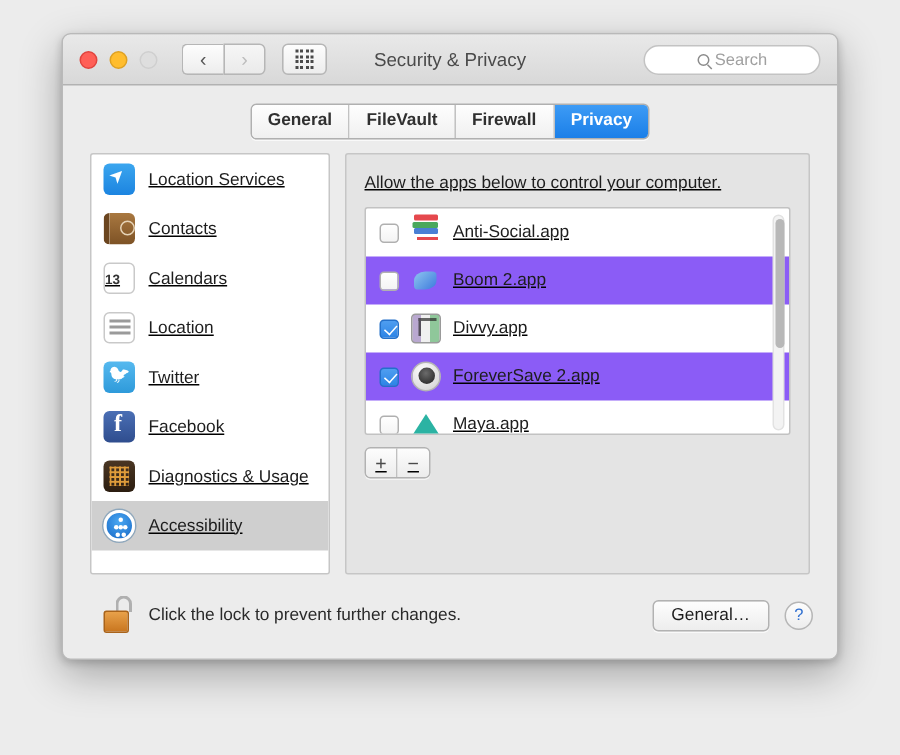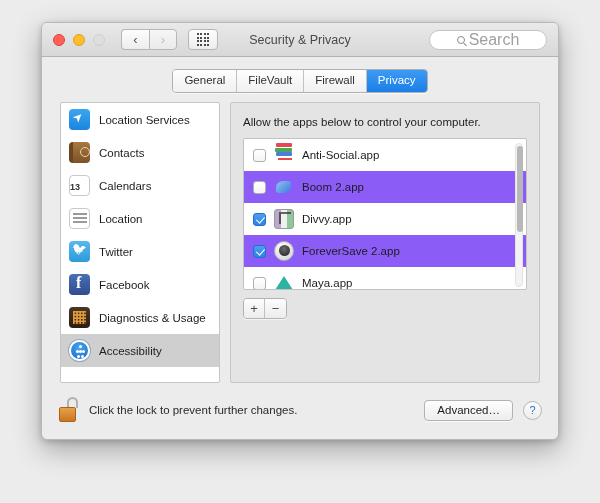--- a/index.html
+++ b/index.html
@@ -69,40 +69,41 @@
     position: absolute; right: 11px; top: 7px;
     width: 118px; height: 20px;
     background: #fff; border: 1px solid #c3c3c3; border-radius: 10px;
     display: flex; align-items: center; justify-content: center; gap: 4px;
   }
   .search .mag { width: 8px; height: 8px; border: 1.3px solid #8b8b8b;
                  border-radius: 50%; position: relative; }
   .search .mag::after { content:""; position:absolute; right:-3px; bottom:-2px;
                  width: 4px; height: 1.3px; background:#8b8b8b;
                  transform: rotate(45deg); }
-  .search span { font-size: 16px; color: #a0a0a0; }
+  .search span { font-size: 11px; color: #a0a0a0; }
 
   
   .tabbar { display: flex; justify-content: center; padding: 12px 0 9px; }
   .tabs { display: flex; border: 1px solid #b0b0b0; border-radius: 4px;
           overflow: hidden; box-shadow: 0 1px 0 rgba(255,255,255,.7); }
   .tab {
     font-size: 11.5px; color: #303030;
     padding: 3px 11px 4px;
     background: linear-gradient(to bottom,#fefefe,#f0f0f0);
     border-right: 1px solid #c2c2c2;
     line-height: 15px;
+    font-weight: bold;
   }
   .tab:last-child { border-right: none; }
   .tab.active { background: linear-gradient(to bottom,#3d9bf5,#1b7fe8); color: #fff; }
 
   
   .content {
     margin: 0 18px; height: 281px;
-    display: flex; gap: 10px;
+    display: flex; gap: 10px; text-decoration: underline;
   }
 
   .sidebar {
     width: 160px; background: #fff;
     border: 1px solid #c6c6c6; border-radius: 2px;
     overflow: hidden;
   }
   .side-item { display: flex; align-items: center; gap: 9px;
                height: 33px; padding-left: 8px; }
   .side-item.selected { background: #cfcfcf; }
@@ -219,21 +220,21 @@
               border: 1px solid #b2b2b2; border-radius: 4px;
               width: 44px; overflow: hidden;
               box-shadow: 0 1px 0 rgba(255,255,255,.6); }
   .pm-btn { width: 22px; height: 19px;
             background: linear-gradient(to bottom,#fdfdfd,#ececec);
             display: flex; align-items: center; justify-content: center;
             font-size: 13px; color: #4a4a4a; line-height: 1; }
   .pm-btn.plus { border-right: 1px solid #c0c0c0; }
 
   
-  .footer { position: absolute; left: 0; right: 0; bottom: 0;
+  .footer { position: absolute; left: 10px; right: 0; bottom: 0;
             height: 58px; display: flex; align-items: center;
             padding: 0 16px; }
   .lock { width: 22px; height: 26px; position: relative; flex: 0 0 22px; }
   .lock .shackle { position: absolute; left: 9px; top: 0;
             width: 11px; height: 11px; border: 2px solid #b0b0b0;
             border-bottom: none; border-radius: 6px 6px 0 0; }
   .lock .body { position: absolute; left: 1px; top: 10px;
             width: 17px; height: 15px; border-radius: 2px;
             background: linear-gradient(to bottom,#e8a14a,#c9761f);
             border: 1px solid #a9631a; }
@@ -402,17 +403,17 @@
     </div>
 
   </div>
 
   <div class="footer">
     <div class="lock">
       <span class="shackle"></span>
       <span class="body"></span>
     </div>
     <div class="lock-text">Click the lock to prevent further changes.</div>
-    <div class="btn-advanced">Advanced…</div>
+    <div class="btn-advanced">General…</div>
     <div class="btn-help">?</div>
   </div>
 
 </div>
 
 </body></html>

